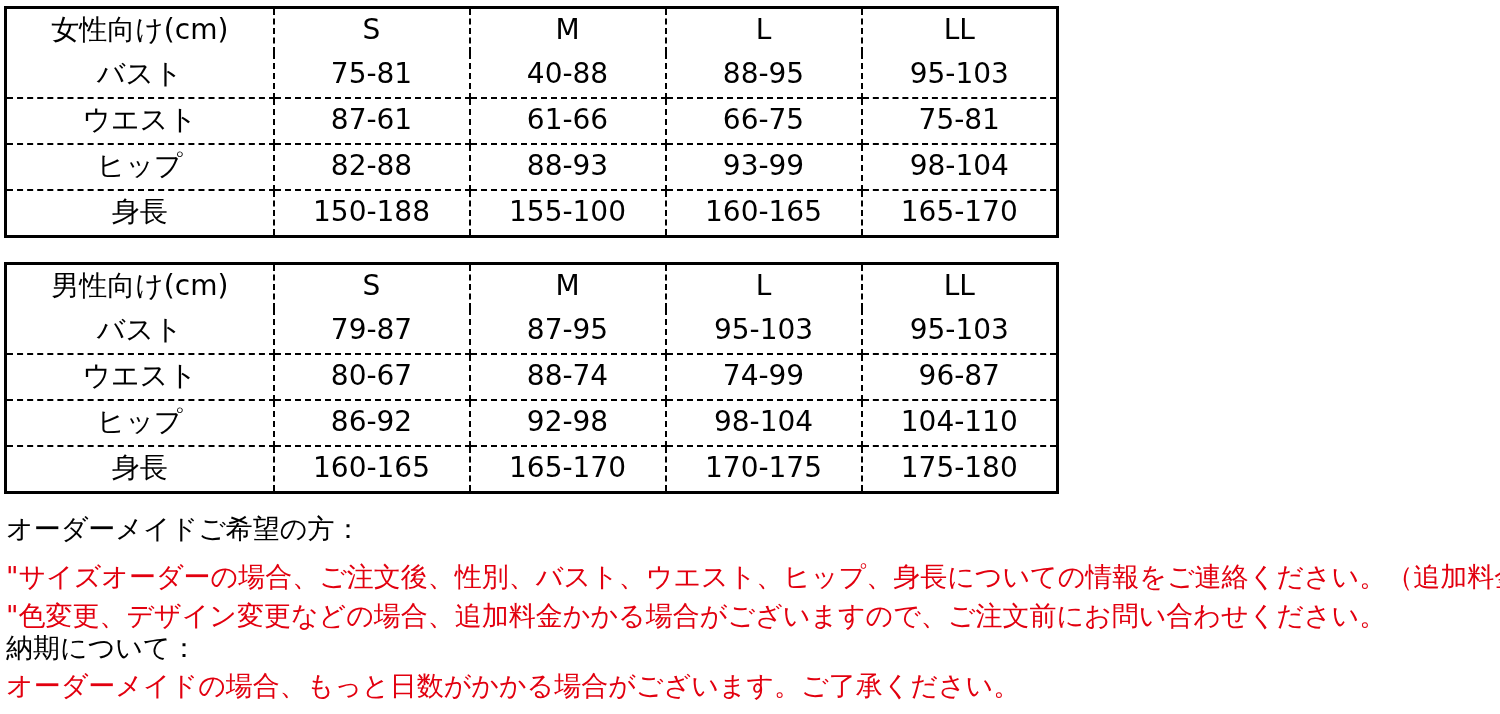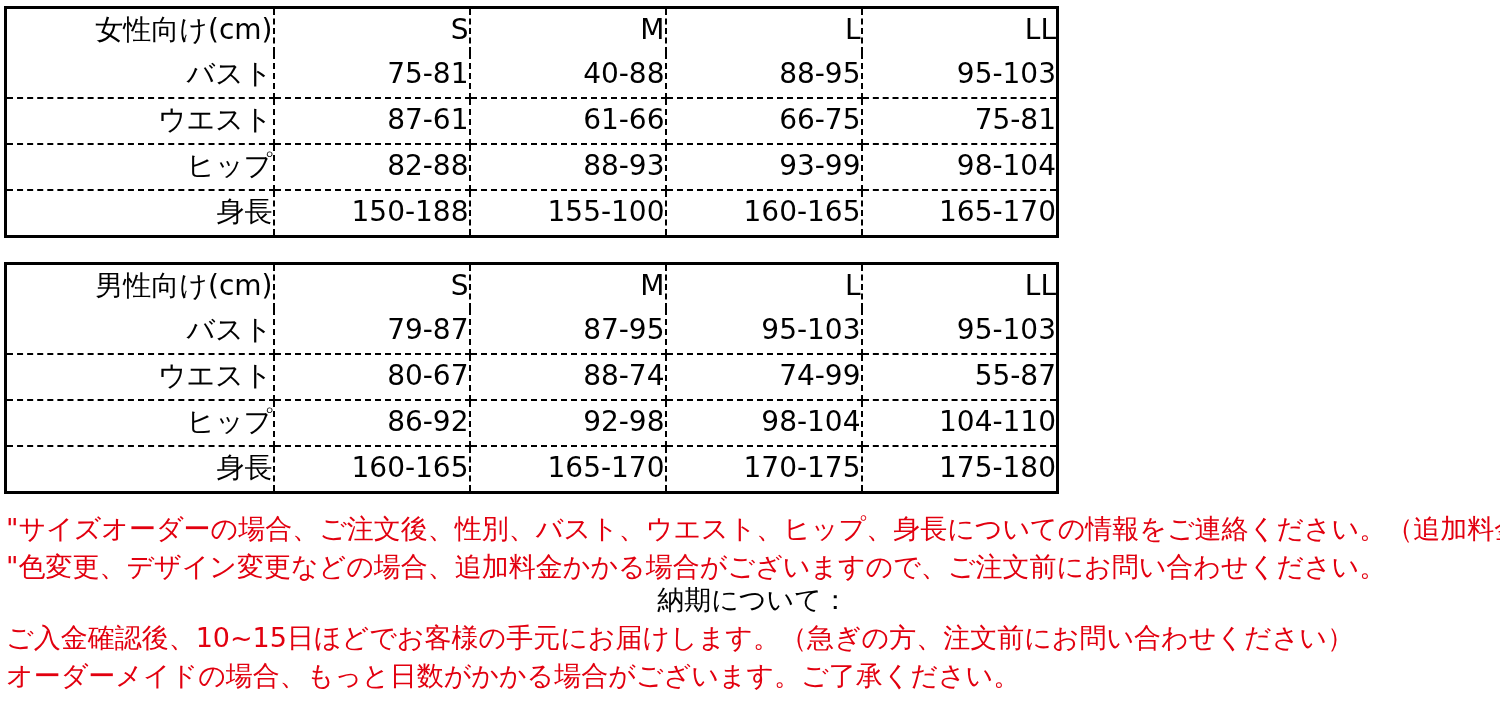--- a/index.html
+++ b/index.html
@@ -25,21 +25,21 @@
     border-collapse: collapse;
     width: 1055px;
     margin: 0 0 0 4px;
     table-layout: fixed;
     border: 3px solid #000;
   }
   table.size-table td,
   table.size-table th {
     border-right: 2px dashed #000;
     border-bottom: 2px dashed #000;
-    text-align: right;
+    text-align: center;
     font-weight: normal;
     font-size: 28px;
     line-height: 1.0;
     padding: 4px 0 6px 0;
     height: 34px;
     white-space: nowrap;
     letter-spacing: 0px;
   }
   table.size-table tr:last-child td,
   table.size-table tr:last-child th {
@@ -76,21 +76,20 @@
     color: #000000;
   }
   .note-red {
     color: #e2000f;
   }
   .tight-1 {
     margin-top: 10px;
   }
   .overlap-up {
     margin-top: -6px;
-    text-align: center;
   }
 </style>
 </head>
 <body>
 
 <div class="page">
 
   <table class="size-table">
     <colgroup>
       <col class="col-label">
@@ -165,40 +164,40 @@
         <td>79-87</td>
         <td>87-95</td>
         <td>95-103</td>
         <td>95-103</td>
       </tr>
       <tr>
         <td>ウエスト</td>
         <td>80-67</td>
         <td>88-74</td>
         <td>74-99</td>
-        <td>55-87</td>
+        <td>96-87</td>
       </tr>
       <tr>
         <td>ヒップ</td>
         <td>86-92</td>
         <td>92-98</td>
         <td>98-104</td>
         <td>104-110</td>
       </tr>
       <tr>
         <td>身長</td>
         <td>160-165</td>
         <td>165-170</td>
         <td>170-175</td>
         <td>175-180</td>
       </tr>
     </tbody>
   </table>
 
   <div class="notes">
+    <div class="note-line note-black">オーダーメイドご希望の方：</div>
     <div class="note-line note-red tight-1">"サイズオーダーの場合、ご注文後、性別、バスト、ウエスト、ヒップ、身長についての情報をご連絡ください。（追加料金なし）</div>
     <div class="note-line note-red">"色変更、デザイン変更などの場合、追加料金かかる場合がございますので、ご注文前にお問い合わせください。</div>
     <div class="note-line note-black overlap-up">納期について：</div>
-    <div class="note-line note-red">ご入金確認後、10~15日ほどでお客様の手元にお届けします。（急ぎの方、注文前にお問い合わせください）</div>
     <div class="note-line note-red">オーダーメイドの場合、もっと日数がかかる場合がございます。ご了承ください。</div>
   </div>
 
 </div>
 
 </body></html>

